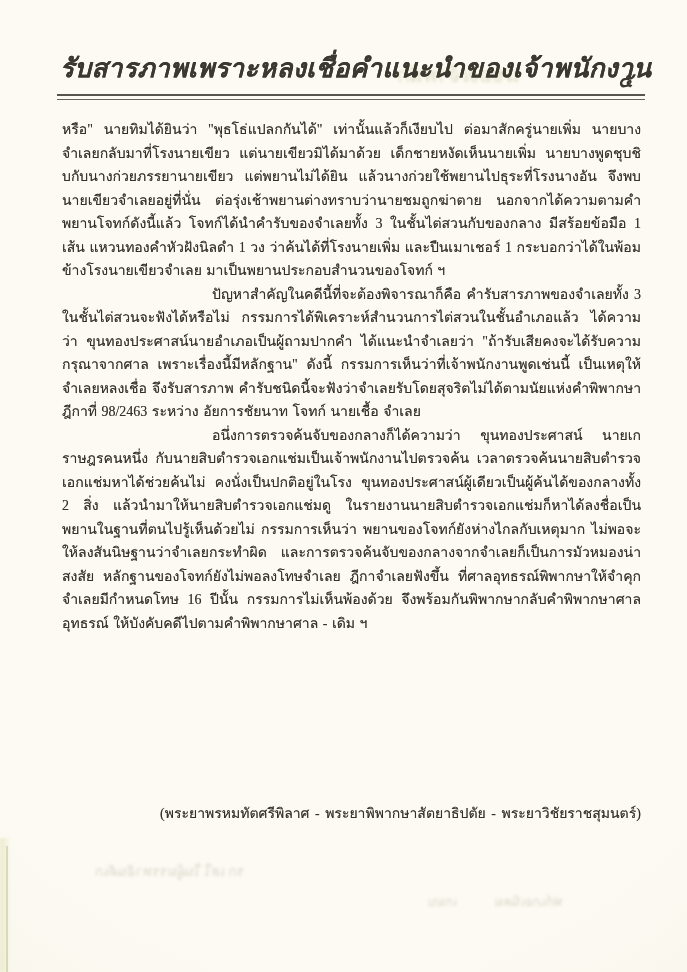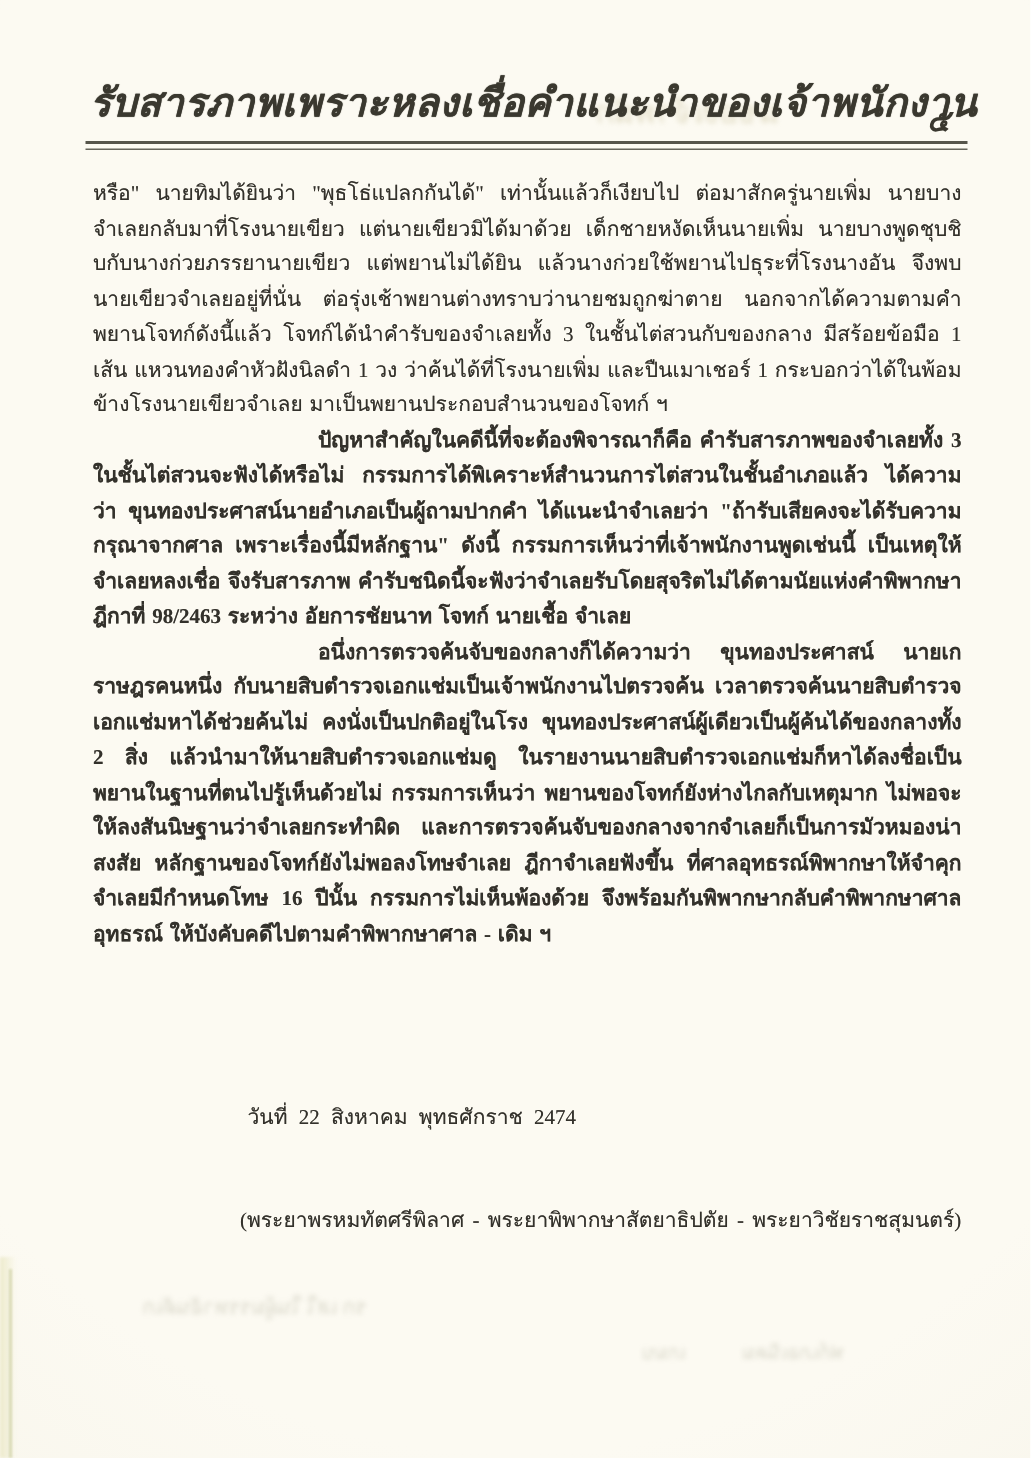--- a/index.html
+++ b/index.html
@@ -32,21 +32,21 @@
   
   .doc-body {
     position: absolute; left: 62px; top: 118px; width: 579px;
     font-size: 14px; line-height: 23.5px; color: #33312b;
     text-shadow: 0 0 0.4px rgba(51,49,43,0.55);
   }
   .para {
     margin: 0; text-align: justify; text-justify: inter-word;
     word-spacing: 1px;
   }
-  .para.indent { text-indent: 150px; font-weight: bold; }
+  .para.indent { text-indent: 150px; }
   
   .date-line {
     position: absolute; left: 165px; top: 733px;
     font-size: 14px; color: #33312b; word-spacing: 4px;
     text-shadow: 0 0 0.4px rgba(51,49,43,0.55);
   }
   .judges-line {
     position: absolute; left: 160px; top: 802px;
     font-size: 14px; color: #33312b; word-spacing: 2px;
     text-shadow: 0 0 0.4px rgba(51,49,43,0.55);
@@ -85,21 +85,20 @@
   <div class="page-number">๕</div>
 
   <div class="header-rule"></div>
 
   <div class="doc-body">
     <p class="para">หรือ" นายทิมได้ยินว่า "พุธโธ่แปลกกันได้" เท่านั้นแล้วก็เงียบไป ต่อมาสักครู่นายเพิ่ม นายบางจำเลยกลับมาที่โรงนายเขียว แต่นายเขียวมิได้มาด้วย เด็กชายหงัดเห็นนายเพิ่ม นายบางพูดชุบชิบกับนางก่วยภรรยานายเขียว แต่พยานไม่ได้ยิน แล้วนางก่วยใช้พยานไปธุระที่โรงนางอัน จึงพบนายเขียวจำเลยอยู่ที่นั่น ต่อรุ่งเช้าพยานต่างทราบว่านายชมถูกฆ่าตาย นอกจากได้ความตามคำพยานโจทก์ดังนี้แล้ว โจทก์ได้นำคำรับของจำเลยทั้ง 3 ในชั้นไต่สวนกับของกลาง มีสร้อยข้อมือ 1 เส้น แหวนทองคำหัวฝังนิลดำ 1 วง ว่าค้นได้ที่โรงนายเพิ่ม และปืนเมาเชอร์ 1 กระบอกว่าได้ในพ้อมข้างโรงนายเขียวจำเลย มาเป็นพยานประกอบสำนวนของโจทก์ ฯ</p>
     <p class="para indent">ปัญหาสำคัญในคดีนี้ที่จะต้องพิจารณาก็คือ คำรับสารภาพของจำเลยทั้ง 3 ในชั้นไต่สวนจะฟังได้หรือไม่ กรรมการได้พิเคราะห์สำนวนการไต่สวนในชั้นอำเภอแล้ว ได้ความว่า ขุนทองประศาสน์นายอำเภอเป็นผู้ถามปากคำ ได้แนะนำจำเลยว่า "ถ้ารับเสียคงจะได้รับความกรุณาจากศาล เพราะเรื่องนี้มีหลักฐาน" ดังนี้ กรรมการเห็นว่าที่เจ้าพนักงานพูดเช่นนี้ เป็นเหตุให้จำเลยหลงเชื่อ จึงรับสารภาพ คำรับชนิดนี้จะฟังว่าจำเลยรับโดยสุจริตไม่ได้ตามนัยแห่งคำพิพากษาฎีกาที่ 98/2463 ระหว่าง อัยการชัยนาท โจทก์ นายเชื้อ จำเลย</p>
     <p class="para indent">อนึ่งการตรวจค้นจับของกลางก็ได้ความว่า ขุนทองประศาสน์ นายเกราษฎรคนหนึ่ง กับนายสิบตำรวจเอกแช่มเป็นเจ้าพนักงานไปตรวจค้น เวลาตรวจค้นนายสิบตำรวจเอกแช่มหาได้ช่วยค้นไม่ คงนั่งเป็นปกติอยู่ในโรง ขุนทองประศาสน์ผู้เดียวเป็นผู้ค้นได้ของกลางทั้ง 2 สิ่ง แล้วนำมาให้นายสิบตำรวจเอกแช่มดู ในรายงานนายสิบตำรวจเอกแช่มก็หาได้ลงชื่อเป็นพยานในฐานที่ตนไปรู้เห็นด้วยไม่ กรรมการเห็นว่า พยานของโจทก์ยังห่างไกลกับเหตุมาก ไม่พอจะให้ลงสันนิษฐานว่าจำเลยกระทำผิด และการตรวจค้นจับของกลางจากจำเลยก็เป็นการมัวหมองน่าสงสัย หลักฐานของโจทก์ยังไม่พอลงโทษจำเลย ฎีกาจำเลยฟังขึ้น ที่ศาลอุทธรณ์พิพากษาให้จำคุกจำเลยมีกำหนดโทษ 16 ปีนั้น กรรมการไม่เห็นพ้องด้วย จึงพร้อมกันพิพากษากลับคำพิพากษาศาลอุทธรณ์ ให้บังคับคดีไปตามคำพิพากษาศาล - เดิม ฯ</p>
   </div>
 
-  <div class="date-line">วันที่ 22 สิงหาคม พุทธศักราช 2474</div>
 
   <div class="judges-line">(พระยาพรหมทัตศรีพิลาศ - พระยาพิพากษาสัตยาธิปตัย - พระยาวิชัยราชสุมนตร์)</div>
 
   <div class="ghost ghost-bl">รก เสใ ในผู้มรรหาอันดัเก</div>
   <div class="ghost ghost-br">ฟก์เภอเนิคม เกมบ</div>
 
   <div class="scan-edge"></div>
   <div class="scan-edge-line"></div>
 
 </div>

